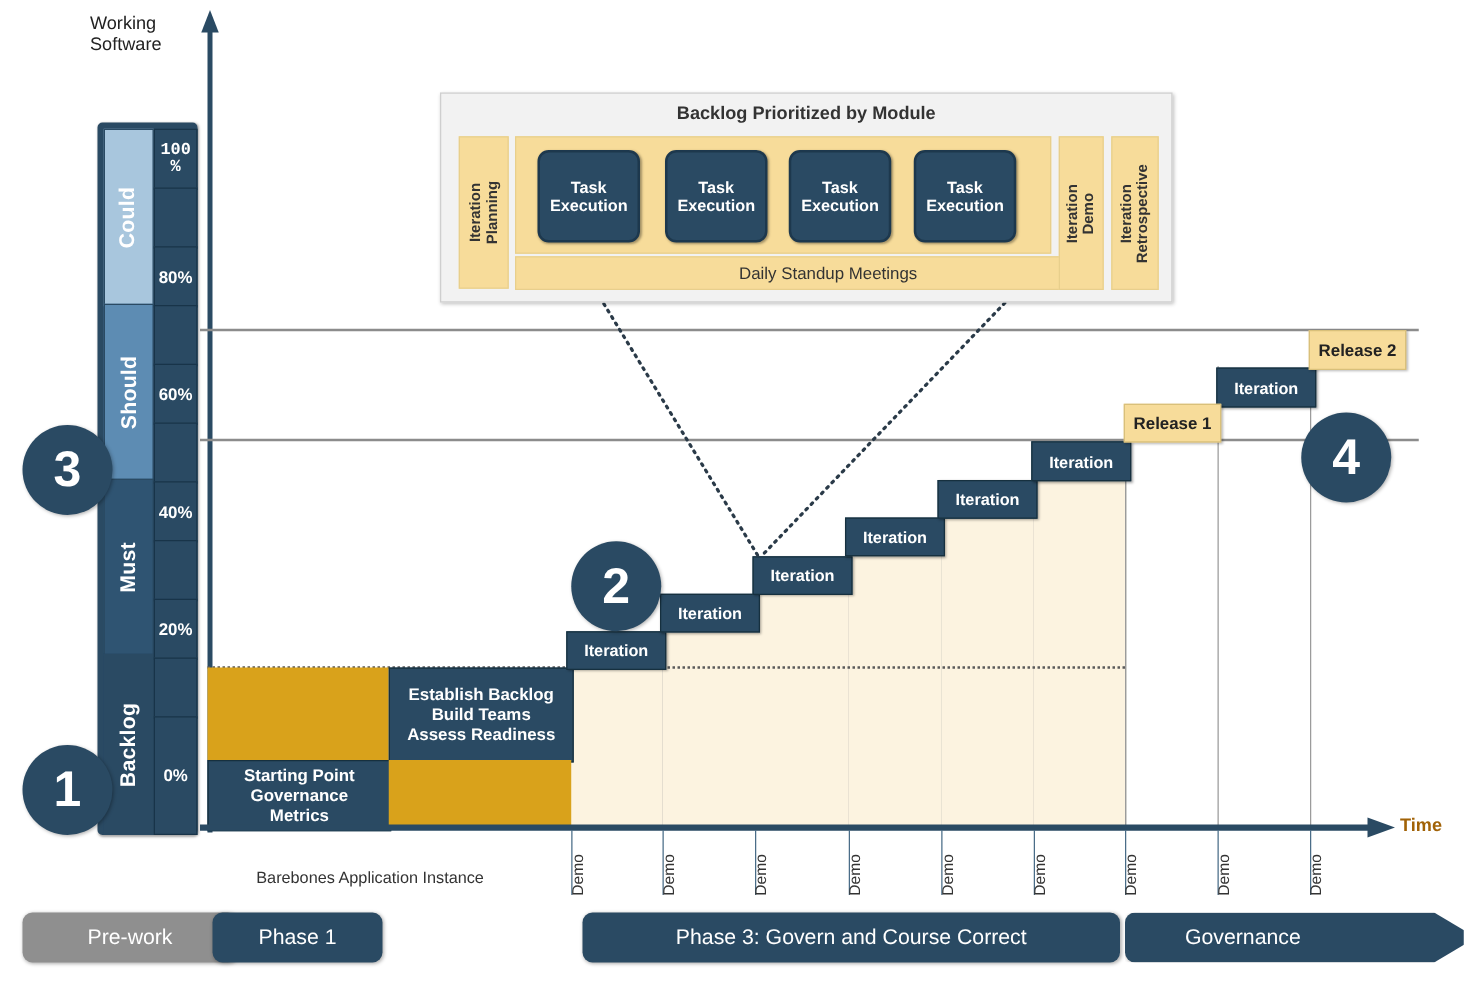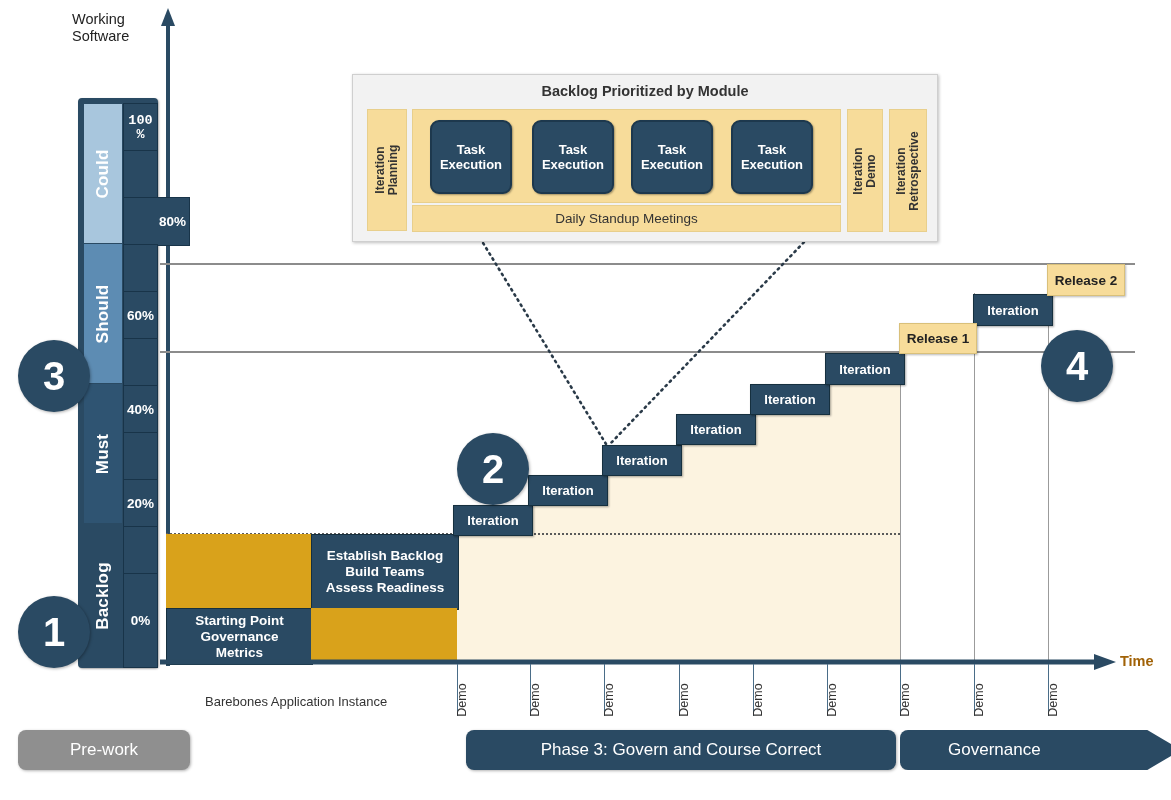--- a/index.html
+++ b/index.html
@@ -73,21 +73,21 @@
   .taskbox{
     position:absolute;background:#2a4a63;border:2px solid #1d384d;
     border-radius:9px;color:#fff;font-size:13px;font-weight:bold;
     display:flex;align-items:center;justify-content:center;text-align:center;
     line-height:15px;white-space:pre-line;
     box-shadow:1px 1px 2px rgba(0,0,0,.35);
   }
   .standup{
     position:absolute;background:#f7dc9a;border:1px solid #e8cf8c;
     display:flex;align-items:center;justify-content:center;
-    font-size:13.5px;color:#333;
+    font-size:13.5px;color:#333;padding-left:36px;
   }
   .refline{position:absolute;height:2px;background:#8c8c8c;}
   .dotline{position:absolute;height:0;border-top:2px dotted #5a5a5a;}
   .colsep{position:absolute;width:1px;background:#9b9b9b;}
   .tickline{position:absolute;width:1px;background:#4a6d88;}
   .stepfill{position:absolute;background:#fcf3e0;}
   .iterbox{
     position:absolute;background:#2a4a63;border:1.5px solid #16303f;
     color:#fff;font-size:13px;font-weight:bold;
     display:flex;align-items:center;justify-content:center;
@@ -157,21 +157,21 @@
     <div class="band" style="top:283px;height:140px;background:#2f5472;">
       <span>Must</span>
     </div>
     <div class="band" style="top:423px;height:143px;background:#2a4a63;">
       <span>Backlog</span>
     </div>
 
     <div class="tickcell" style="top:3px;height:47px;font-family:Liberation Mono, monospace;">100
 %</div>
     <div class="tickcell" style="top:50px;height:47px;"></div>
-    <div class="tickcell" style="top:97px;height:47px;padding-left:32px;">80%</div>
+    <div class="tickcell" style="top:97px;height:47px;">80%</div>
     <div class="tickcell" style="top:144px;height:47px;"></div>
     <div class="tickcell" style="top:191px;height:47px;">60%</div>
     <div class="tickcell" style="top:238px;height:47px;"></div>
     <div class="tickcell" style="top:285px;height:47px;">40%</div>
     <div class="tickcell" style="top:332px;height:47px;"></div>
     <div class="tickcell" style="top:379px;height:47px;text-align:right;">20%</div>
     <div class="tickcell" style="top:426px;height:47px;"></div>
     <div class="tickcell" style="top:473px;height:93px;">0%</div>
   </div>
 
@@ -275,16 +275,17 @@
     <div class="vstrip" style="left:494px;top:34px;width:34px;height:121px;">
       <span>Iteration Demo</span>
     </div>
     <div class="vstrip" style="left:536px;top:34px;width:36px;height:121px;">
       <span>Iteration
 Retrospective</span>
     </div>
   </div>
 
   <div class="phase prework" style="left:18px;top:730px;width:172px;">Pre-work</div>
+  <div class="phase" style="left:170px;top:730px;width:136px;">Phase 1</div>
   <div class="phase" style="left:466px;top:730px;width:430px;">Phase 3: Govern and Course Correct</div>
   <div class="phase last" style="left:900px;top:730px;">Governance</div>
 
 </div>
 
 </body></html>

